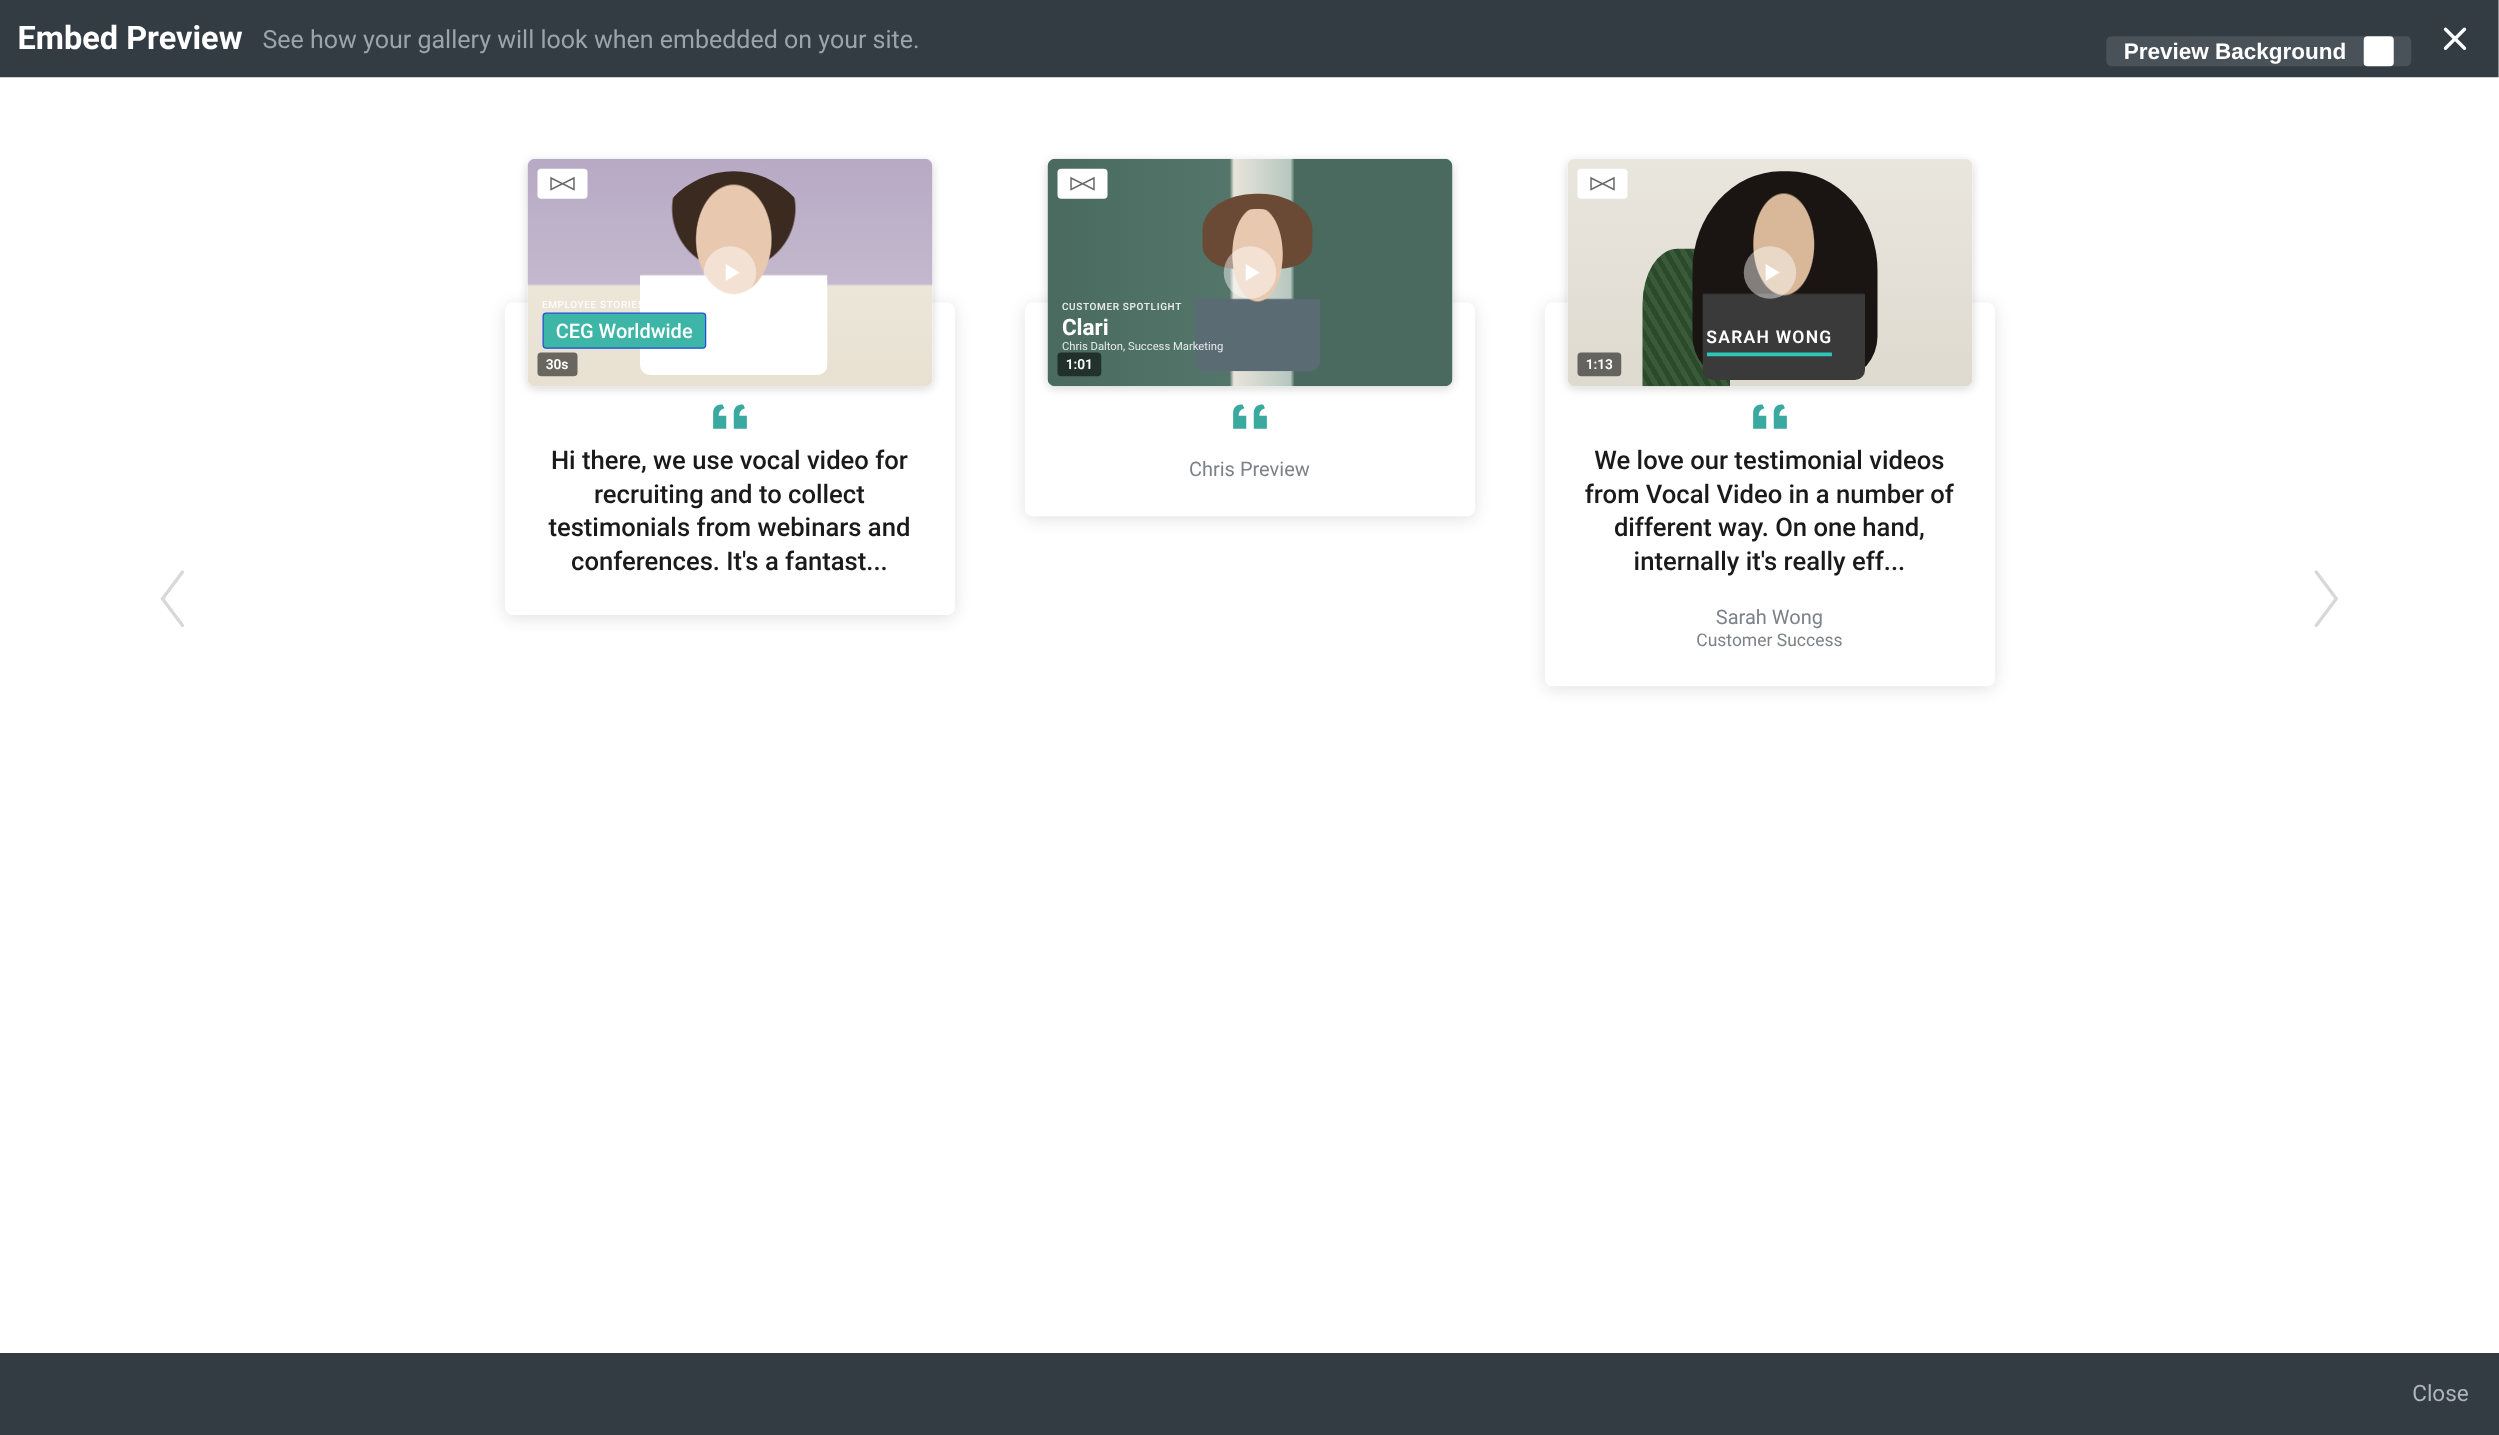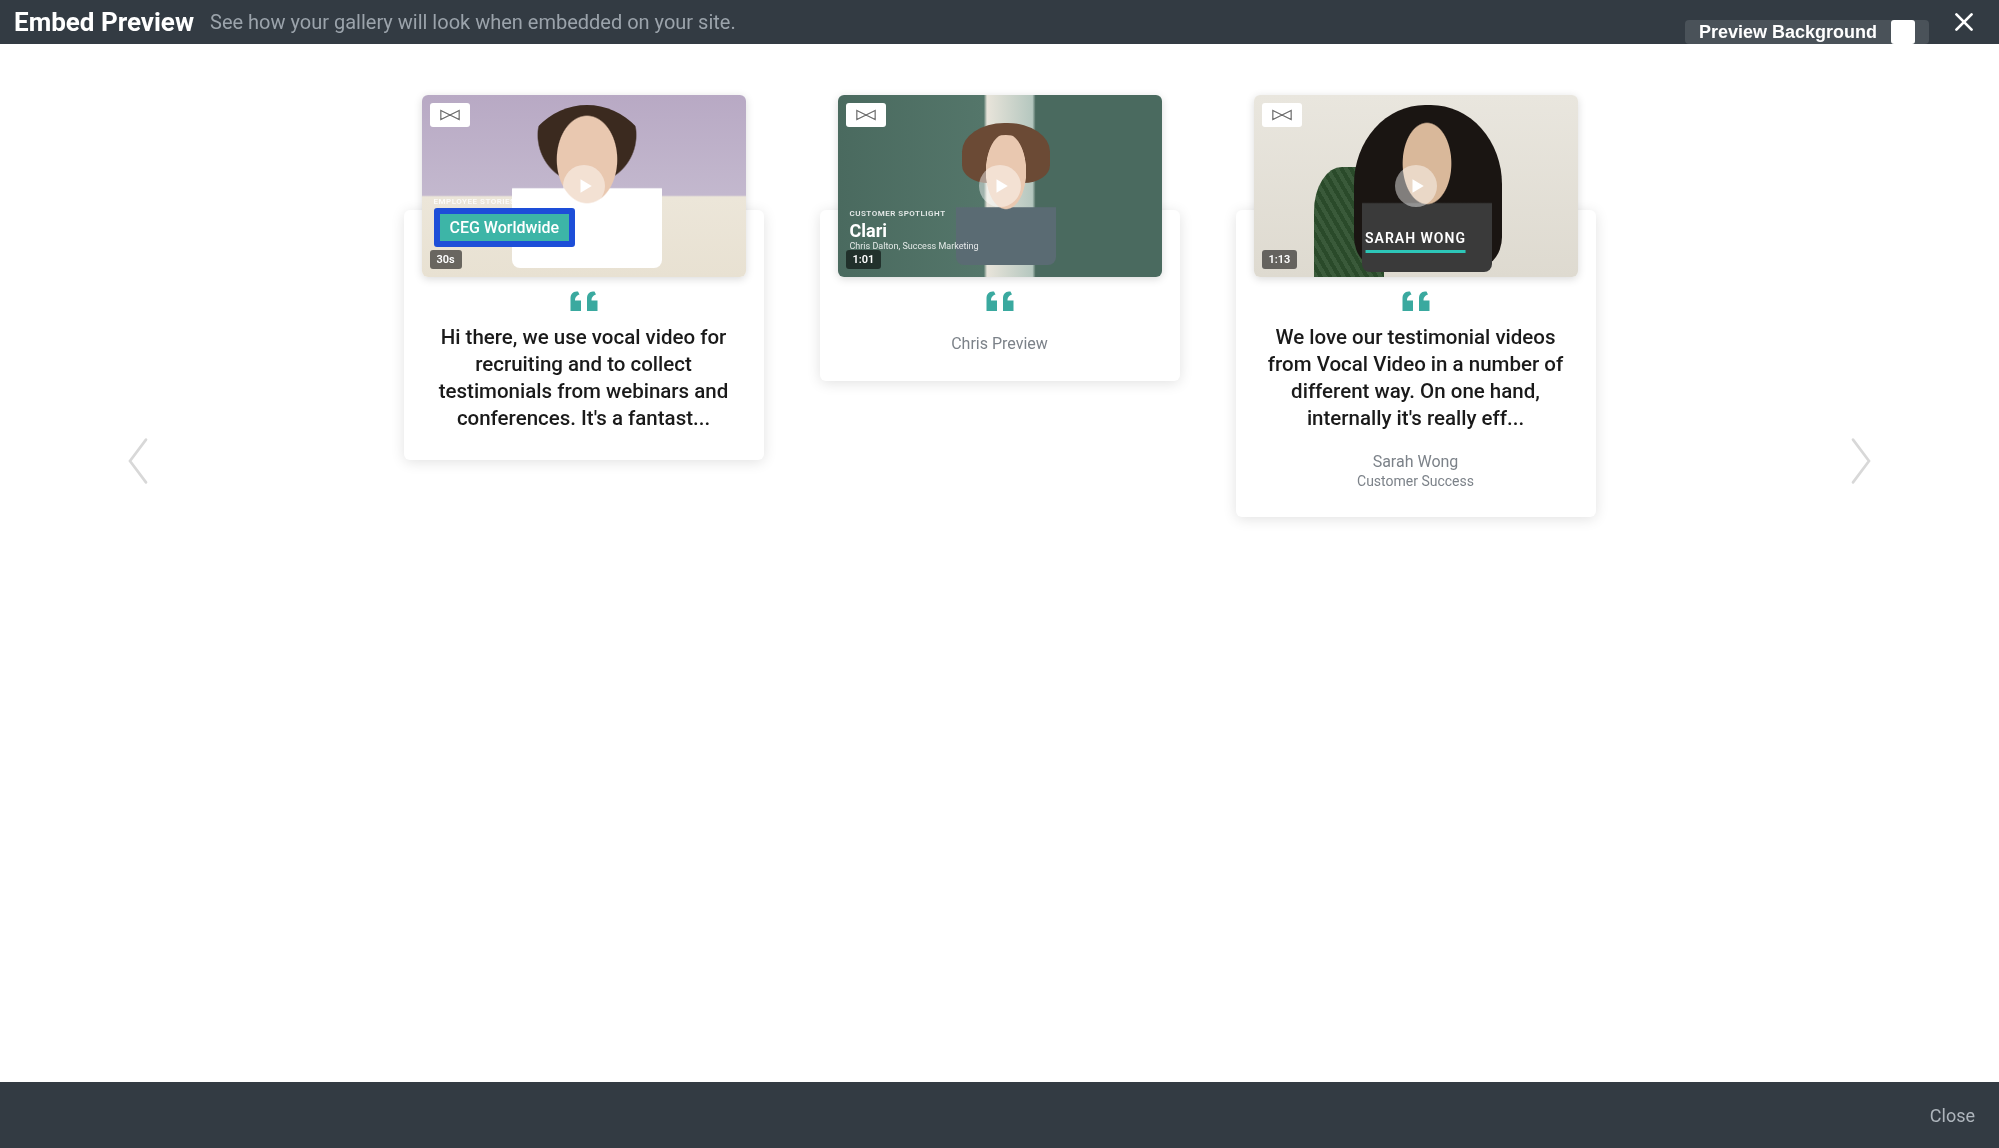--- a/index.html
+++ b/index.html
@@ -3,21 +3,21 @@
 <meta charset="utf-8">
 <style>
 * { margin: 0; padding: 0; box-sizing: border-box; }
 body {
   font-family: -apple-system, BlinkMacSystemFont, "Segoe UI", Roboto, Helvetica, Arial, sans-serif;
   background: #fff;
   overflow: hidden;
 }
 .header {
   background: #333b43;
-  height: 44px;
+  height: 62px;
   display: flex;
   align-items: center;
   padding: 0 16px 0 14px;
   gap: 16px;
 }
 .header-title {
   color: #fff;
   font-size: 26px;
   font-weight: 700;
 }
@@ -54,21 +54,21 @@
   align-items: center;
   justify-content: center;
 }
 .close-x svg { width: 26px; height: 26px; }
 .main {
   background: #fff;
   height: calc(100vh - 62px - 66px);
   display: flex;
   align-items: flex-start;
   justify-content: center;
-  padding-top: 51px;
+  padding-top: 65px;
   position: relative;
 }
 .carousel {
   display: flex;
   gap: 56px;
   align-items: flex-start;
 }
 .nav-arrow {
   position: absolute;
   top: 390px;
@@ -146,21 +146,21 @@
   letter-spacing:0.5px;
   margin-bottom:2px;
   font-weight:600;
 }
 .thumb .overlay-title-a{
   background:#3db5a7;
   color:#fff;
   font-size:16px;
   padding:4px 10px;
   border-radius:3px;
-  border:6px solid #1d4ed8;
+  border:1px solid #1d4ed8;
   font-weight:500;
 }
 .thumb .overlay-title-b{
   color:#fff;
   font-size:18px;
   font-weight:700;
 }
 .thumb .overlay-sub{
   color:rgba(255,255,255,0.85);
   font-size:9px;

